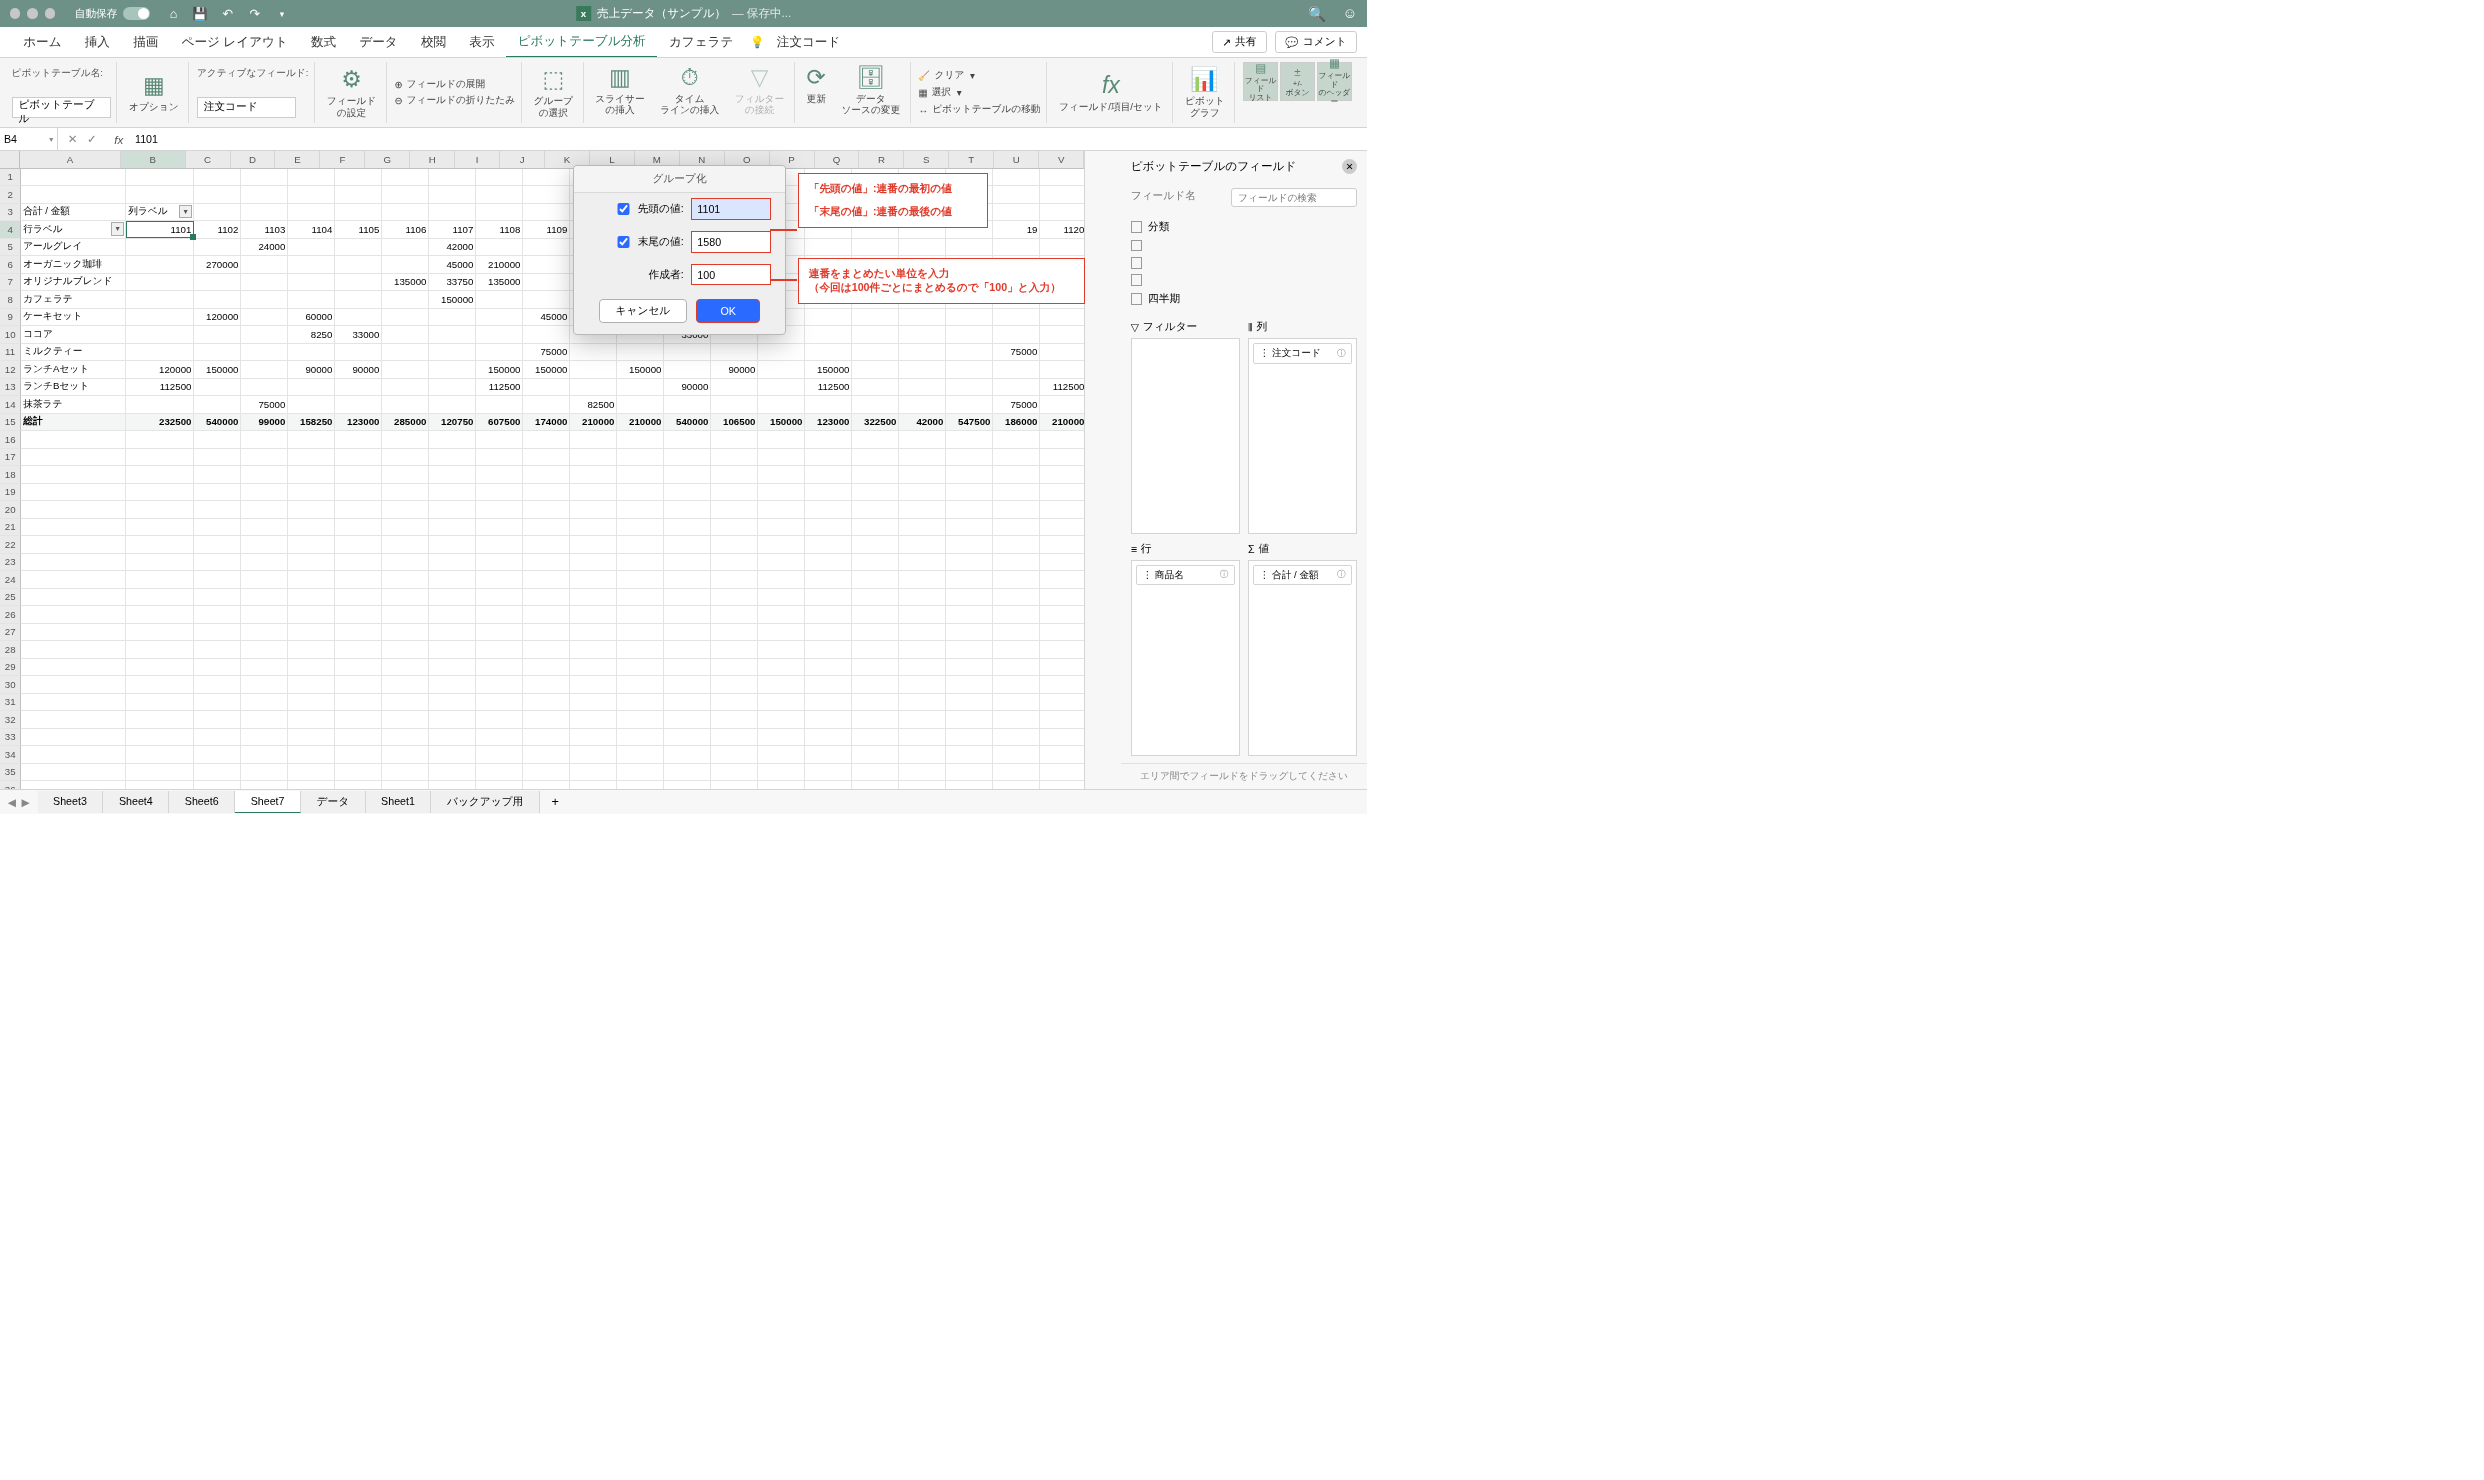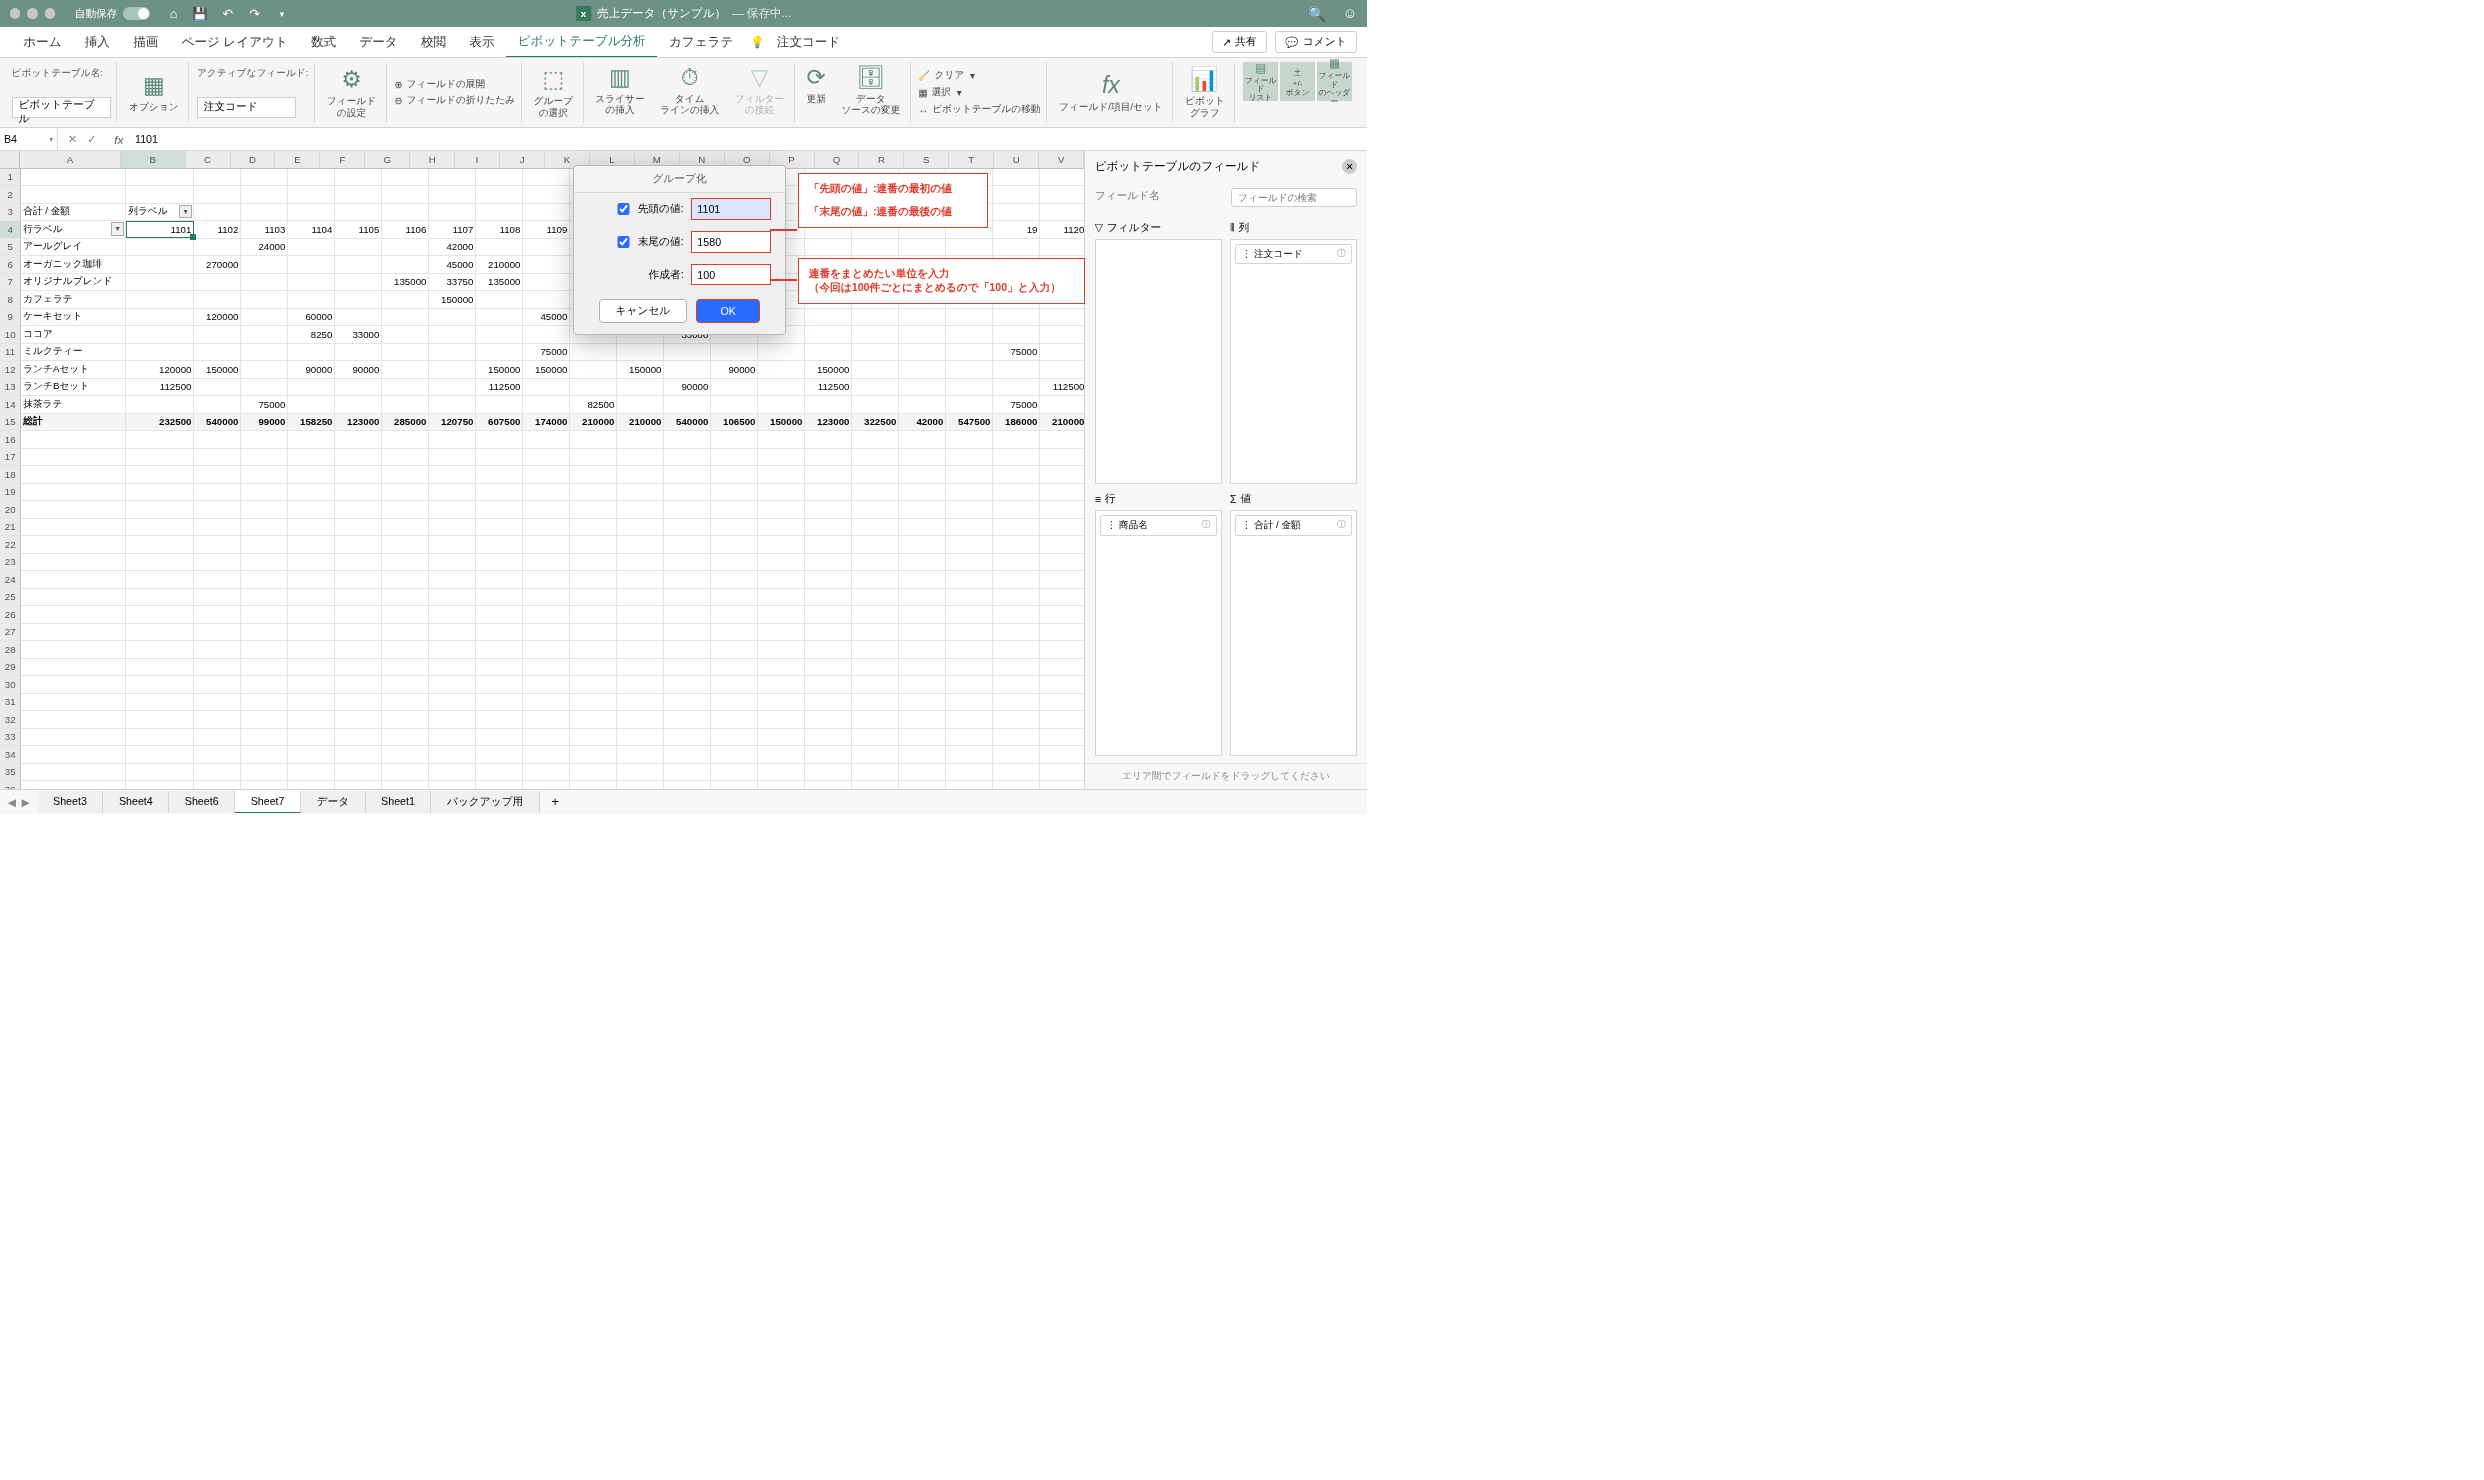--- a/index.html
+++ b/index.html
@@ -67,21 +67,21 @@
 .cell { border-right: 1px solid #e4e4e4; border-bottom: 1px solid #e4e4e4; font-size: 9.7px; padding: 0 1.9px; display: flex; align-items: center; overflow: hidden; white-space: nowrap; }
 .cell.r { justify-content: flex-end; }
 .cell.bold { font-weight: 600; }
 .cell.total { background: #f4f6f5; font-weight: 700; }
 .cell.dd { position: relative; }
 .dd-btn { position: absolute; right: 1px; top: 1px; width: 13.6px; height: 13.6px; border: 1px solid #aaa; background: #f0f0f0; display: flex; align-items: center; justify-content: center; font-size: 6.8px; color: #555; }
 .sel-cell { position: absolute; border: 1.9px solid #2a7a5c; pointer-events: none; }
 .sel-handle { position: absolute; right: -2.9px; bottom: -2.9px; width: 5.8px; height: 5.8px; background: #2a7a5c; }
 
 
-.task-pane { width: 283px; border-left: 1px solid #d4d4d4; background: #f7f7f7; display: flex; flex-direction: column; }
+.task-pane { width: 283px; border-left: 1px solid #d4d4d4; background: #f7f7f7; display: flex; flex-direction: column; padding-left: 36px; }
 .tp-header { padding: 7.8px 9.7px; display: flex; justify-content: space-between; align-items: center; font-size: 11.6px; font-weight: 500; }
 .tp-close { width: 15.5px; height: 15.5px; border-radius: 50%; background: #ccc; display: flex; align-items: center; justify-content: center; font-size: 9.7px; cursor: pointer; }
 .tp-section { padding: 5.8px 9.7px; }
 .tp-label { font-size: 10.7px; color: #777; margin-bottom: 3.9px; }
 .tp-search { width: 126px; height: 19.4px; border: 1px solid #ccc; border-radius: 2.9px; padding: 0 5.8px; font-size: 9.7px; background: #fff; }
 .tp-fields { padding: 3.9px 9.7px; flex: 0 0 auto; }
 .tp-field-row { display: flex; align-items: center; gap: 5.8px; font-size: 10.7px; padding: 2.9px 0; }
 .tp-check { width: 11.6px; height: 11.6px; border: 1px solid #999; }
 .tp-areas { display: grid; grid-template-columns: 1fr 1fr; gap: 7.8px; padding: 7.8px 9.7px; flex: 1; }
 .tp-area { display: flex; flex-direction: column; }
@@ -1241,20 +1241,42 @@
 
   <div class="task-pane">
     <div class="tp-header">
       <span>ピボットテーブルのフィールド</span>
       <span class="tp-close">✕</span>
     </div>
     <div class="tp-section" style="display:flex;justify-content:space-between;align-items:center;">
       <span class="tp-label">フィールド名</span>
       <input class="tp-search" placeholder="フィールドの検索" style="">
     </div>
+    <div class="tp-fields" id="tp-fields">
+        <div class="tp-field-row">
+          <span class="tp-check"></span>
+          <span>分類</span>
+        </div>
+        <div class="tp-field-row">
+          <span class="tp-check"></span>
+          <span></span>
+        </div>
+        <div class="tp-field-row">
+          <span class="tp-check"></span>
+          <span></span>
+        </div>
+        <div class="tp-field-row">
+          <span class="tp-check"></span>
+          <span></span>
+        </div>
+        <div class="tp-field-row">
+          <span class="tp-check"></span>
+          <span>四半期</span>
+        </div>
+      </div>
     <div class="tp-areas">
       <div class="tp-area">
         <div class="tp-area-h">
             <span>▽</span>
             <span>フィルター</span>
           </div>
         <div class="tp-area-box"></div>
       </div>
       <div class="tp-area">
         <div class="tp-area-h">

